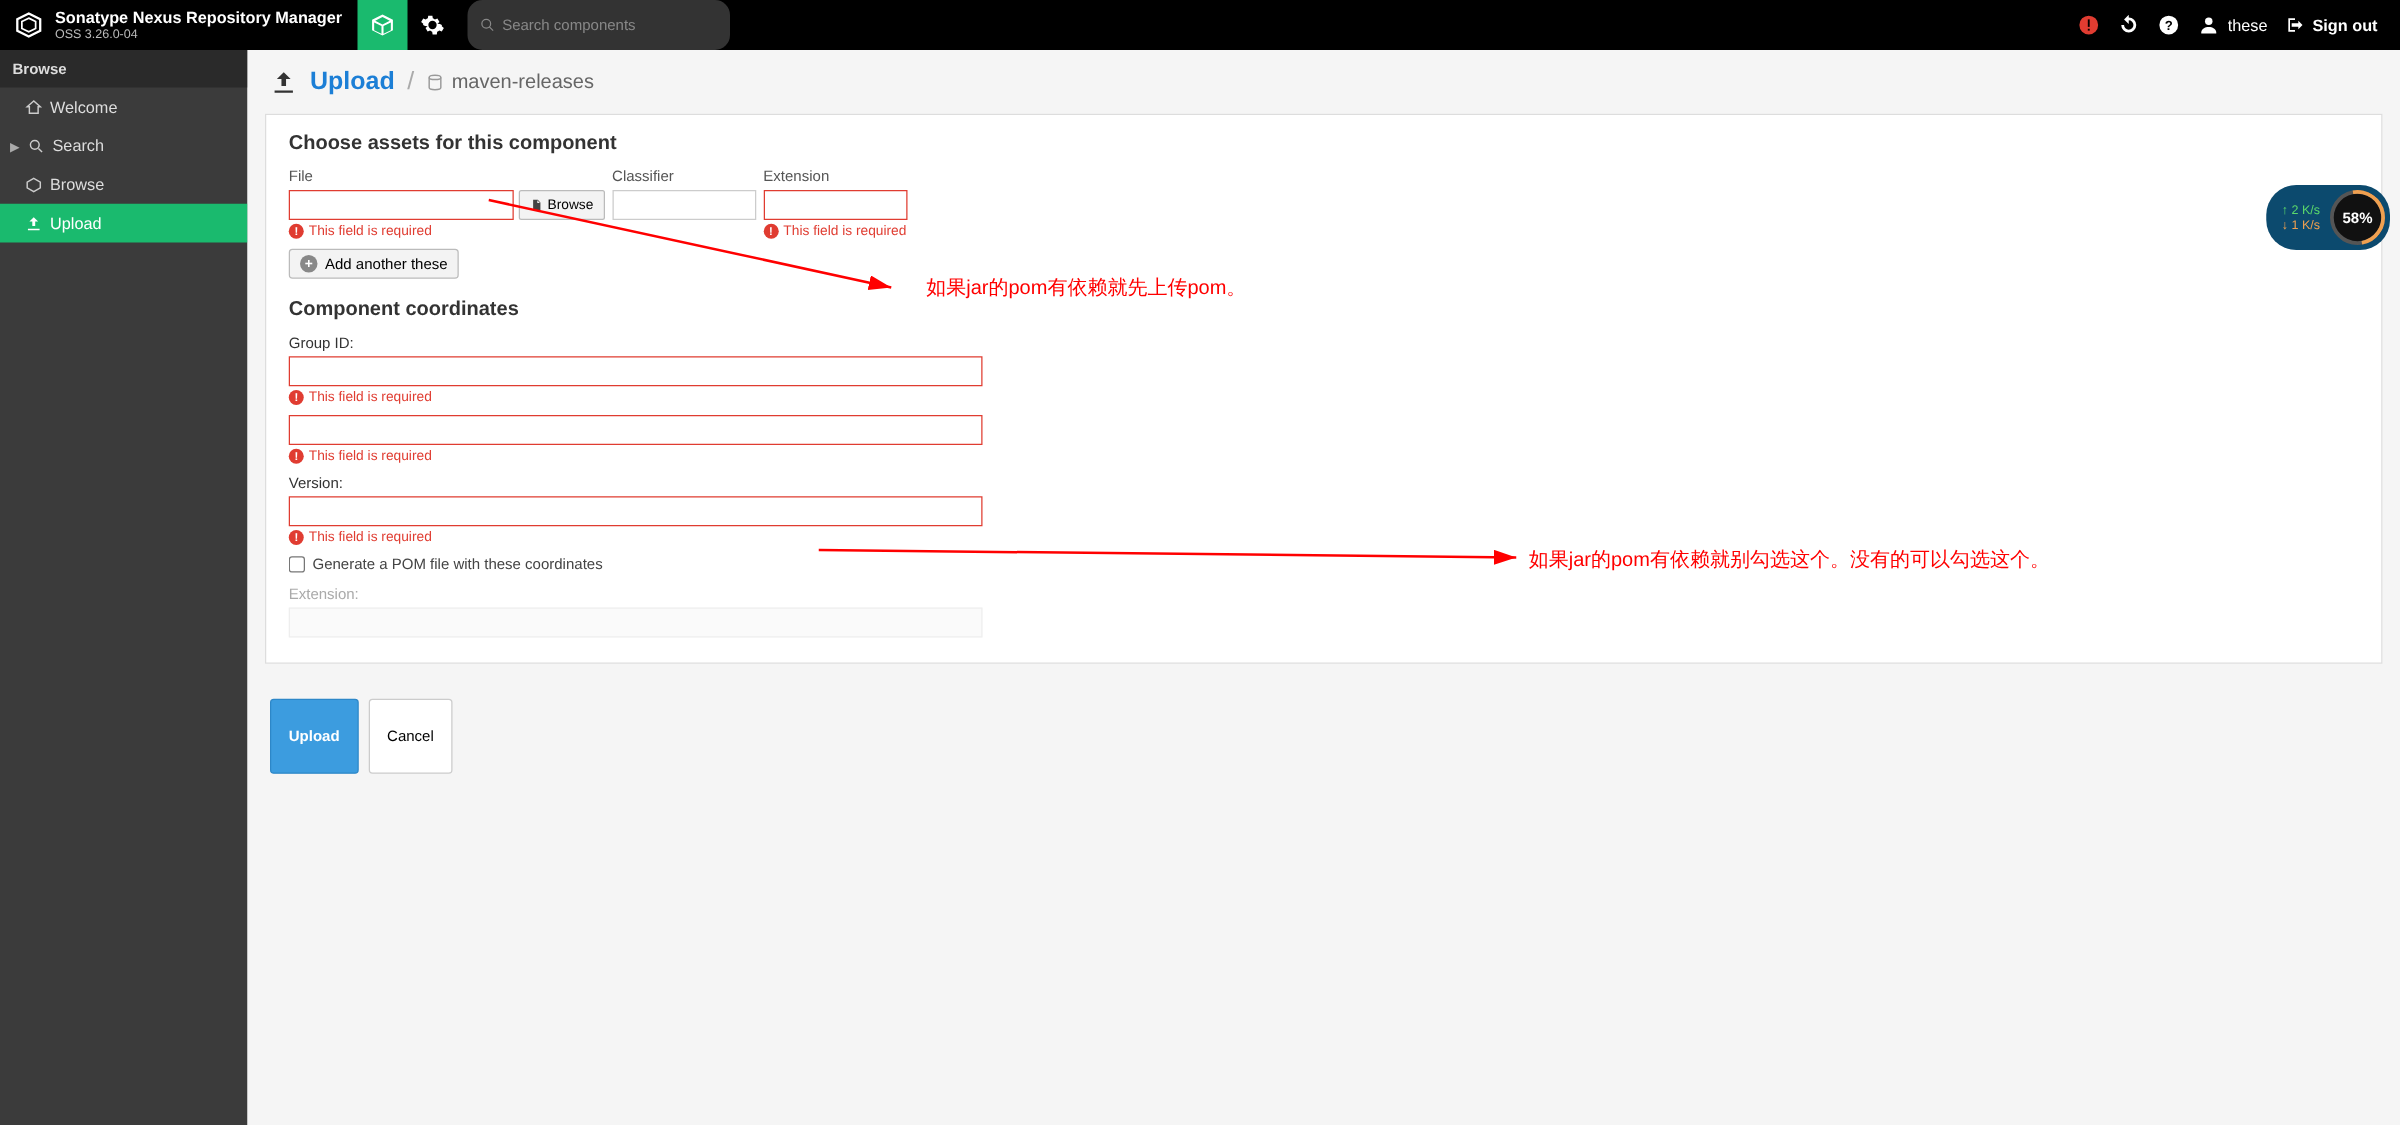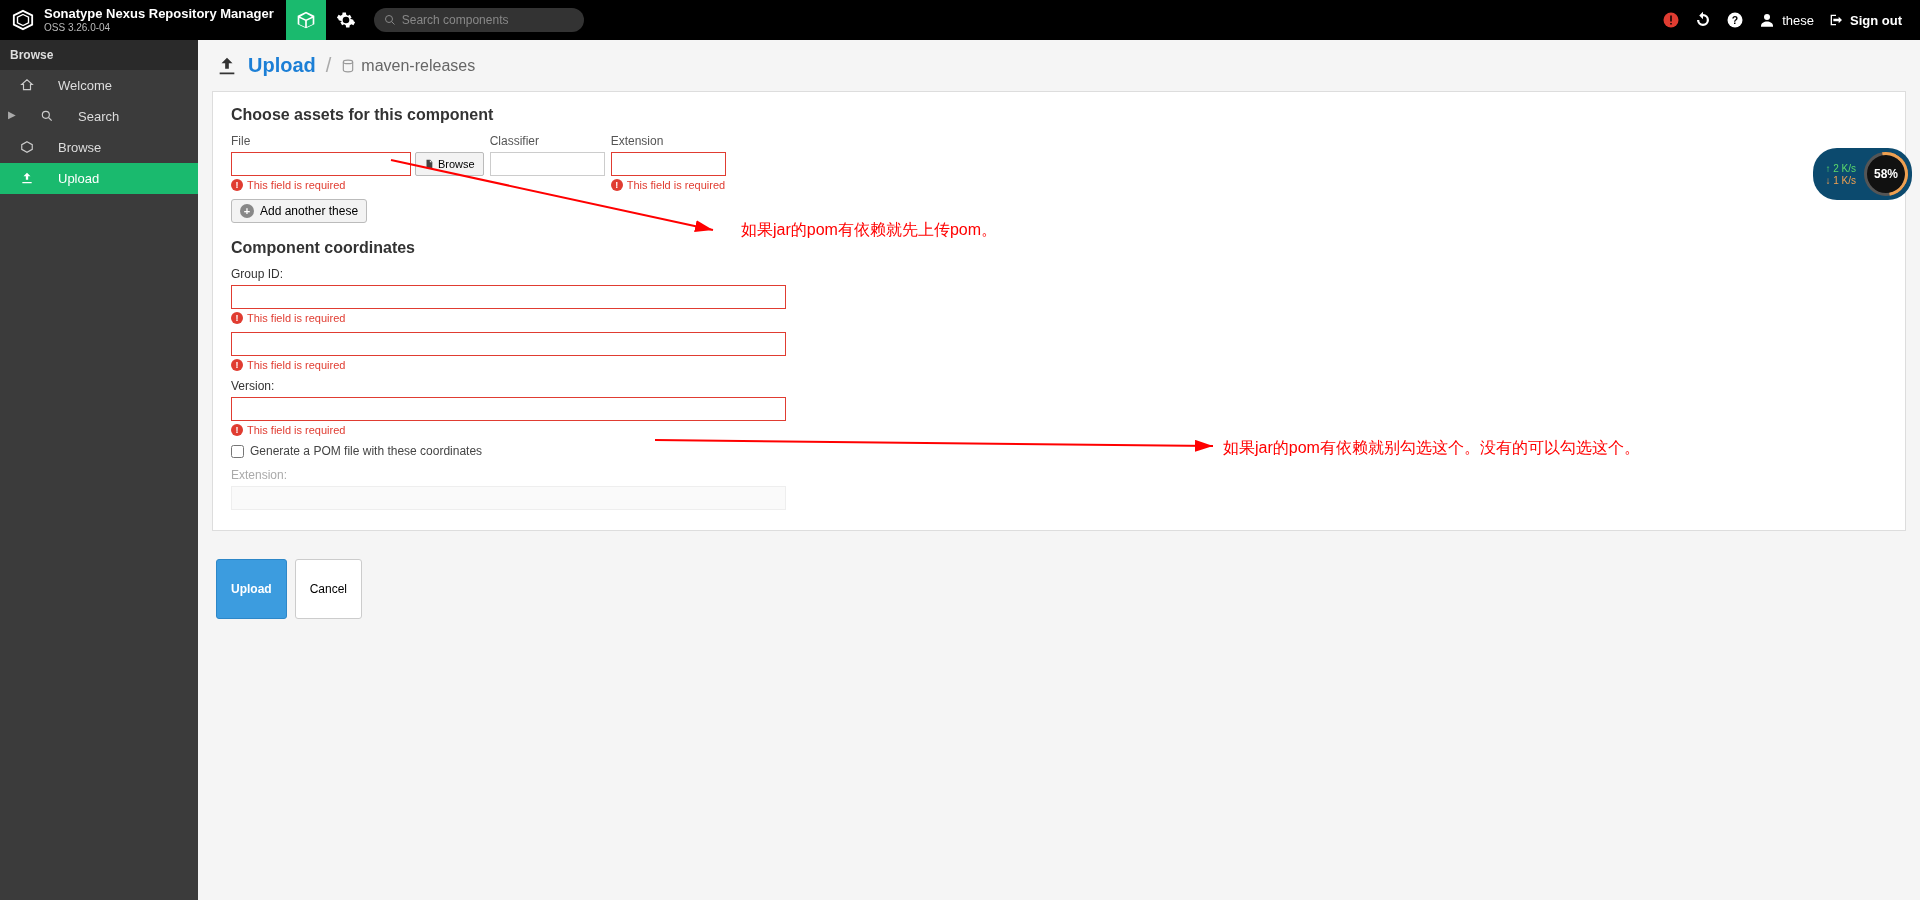--- a/index.html
+++ b/index.html
@@ -6,32 +6,32 @@
 body { background:#f5f5f5; width:1920px; height:900px; overflow:hidden; position:relative; }
 
 
 .header { background:#000; height:40px; display:flex; align-items:center; color:#fff; }
 .logo-box { display:flex; align-items:center; padding:0 12px; gap:10px; }
 .hex-icon { width:22px; height:22px; }
 .brand-text { font-size:13px; font-weight:bold; line-height:1.1; }
 .brand-sub { font-size:10px; color:#bbb; }
 .hdr-btn { width:40px; height:40px; display:flex; align-items:center; justify-content:center; cursor:pointer; }
 .hdr-btn.active { background:#1aba6e; }
-.search-bar { background:#333; border-radius:12px; height:24px; width:210px; display:flex; align-items:center; padding:0 10px; margin-left:8px; color:#888; font-size:12px; gap:6px; }
+.search-bar { background:#333; border-radius:12px; height:40px; width:210px; display:flex; align-items:center; padding:0 10px; margin-left:8px; color:#888; font-size:12px; gap:6px; }
 .hdr-spacer { flex:1; }
 .hdr-right { display:flex; align-items:center; gap:14px; padding-right:18px; }
 .hdr-icon { width:18px; height:18px; cursor:pointer; fill:#fff; }
 .user-pill { display:flex; align-items:center; gap:6px; font-size:13px; cursor:pointer; }
 .signout { display:flex; align-items:center; gap:6px; font-size:13px; font-weight:bold; cursor:pointer; }
 
 
 .main { display:flex; height:calc(100% - 40px); }
 .sidebar { width:198px; background:#3b3b3b; color:#ddd; font-size:13px; }
 .side-hdr { background:#2a2a2a; padding:8px 10px; font-weight:bold; font-size:12px; }
-.side-item { display:flex; align-items:flex-start; gap:24px; padding:8px 12px 8px 20px; cursor:pointer; }
+.side-item { display:flex; align-items:flex-end; gap:6px; padding:8px 12px 8px 20px; cursor:pointer; }
 .side-item.has-caret { padding-left:8px; }
 .side-item.active { background:#1aba6e; color:#fff; }
 .side-caret { width:8px; font-size:10px; color:#aaa; }
 .side-icon { width:14px; height:14px; }
 
 
 .content { flex:1; background:#f5f5f5; overflow:auto; position:relative; }
 .page-header { display:flex; align-items:center; gap:10px; padding:14px 18px; font-size:20px; }
 .page-title { color:#1c7fd6; font-weight:bold; }
 .bc-sep { color:#aaa; }

